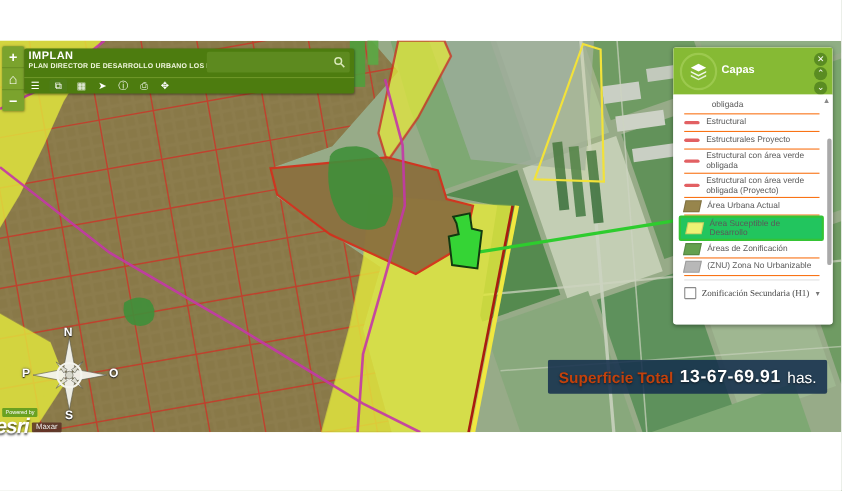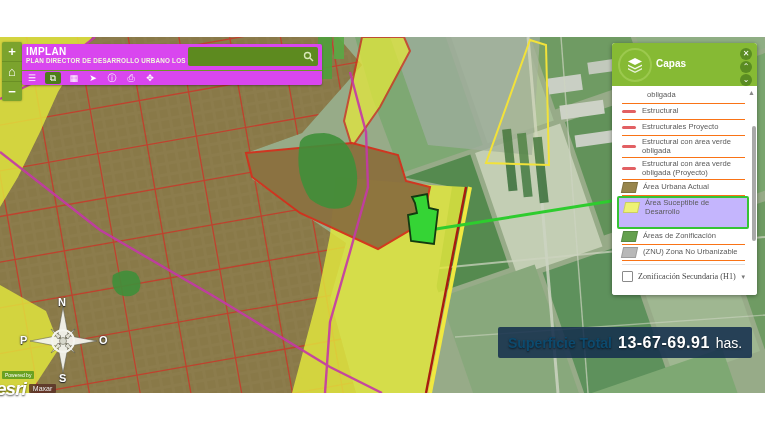--- a/index.html
+++ b/index.html
@@ -8,21 +8,21 @@
   #map svg{display:block;}
 
   
   .zoomctl{position:absolute;left:2px;top:42px;width:20px;background:#7ba32d;border-radius:2px;
            display:flex;flex-direction:column;z-index:30;box-shadow:0 0 2px rgba(0,0,0,.3);}
   .zoomctl .zbtn{height:19px;display:flex;align-items:center;justify-content:center;color:#fff;
            font-size:13px;font-weight:bold;border-bottom:1px solid #6a8f24;cursor:pointer;line-height:1;}
   .zoomctl .zbtn:last-child{border-bottom:none;}
 
   
-  .hdr{position:absolute;left:22px;top:44px;width:300px;background:#d946ef;z-index:30;
+  .hdr{position:absolute;left:22px;top:44px;width:300px;background:#4d7c0f;z-index:30;
        border-radius:2px;box-shadow:0 1px 2px rgba(0,0,0,.35);}
   .hdr-top{position:relative;height:24px;padding:2px 4px 0 4px;}
   .hdr-title{color:#fff;font-size:10px;font-weight:bold;letter-spacing:.4px;line-height:11px;}
   .hdr-sub{color:#f2f7df;font-size:6.3px;font-weight:bold;letter-spacing:.2px;line-height:7px;}
   .searchbox{position:absolute;right:4px;top:3px;width:130px;height:19px;background:#5d8a1f;
        border-radius:2px;display:flex;align-items:center;justify-content:flex-end;padding-right:4px;box-sizing:border-box;}
   .searchbox input{background:transparent;border:none;outline:none;flex:1;color:#eef5da;font-size:8px;padding:0 4px;min-width:0;}
   .hdr-toolbar{height:14px;border-top:1px solid #6d9627;display:flex;align-items:center;padding:0 4px;gap:7px;}
   .tbicon{color:#ffffff;font-size:9px;line-height:12px;height:12px;min-width:12px;text-align:center;cursor:pointer;}
   .tbicon.active{background:#4e7d1a;border-radius:2px;padding:0 2px;}
@@ -38,30 +38,30 @@
         font-size:8px;line-height:12px;text-align:center;cursor:pointer;}
   .panel-body{position:relative;flex:1;background:#fff;padding:2px 12px 0 10px;overflow:hidden;}
   .scroll-arrow{position:absolute;right:2px;top:3px;color:#8a8a8a;font-size:7px;}
   .scrollbar{position:absolute;right:1px;top:40px;width:4px;height:115px;background:#a9a9a9;border-radius:2px;}
   .lyr-row{display:flex;align-items:center;gap:6px;border-bottom:1px solid #f97316;
         padding:2px 0;min-height:11px;}
   .lyr-row .lbl{color:#5a5a5a;font-size:7.6px;line-height:8.5px;}
   .lyr-row.cont .lbl{margin-left:25px;color:#5a5a5a;}
   .sw-line{flex:0 0 14px;height:3px;border-radius:2px;}
   .sw-fill{flex:0 0 13px;height:9px;transform:skewX(-12deg);border:1px solid rgba(0,0,0,.15);}
-  .lyr-row.highlight{border:2px solid #35c435;border-radius:2px;margin:0 -4px 0 -5px;padding:1px 4px 11px 5px;background:#c4b5fd;}
+  .lyr-row.highlight{border:2px solid #35c435;border-radius:2px;margin:0 -4px 0 -5px;padding:1px 4px 1px 5px;background:#22c55e;}
   .chkrow{display:flex;align-items:center;gap:5px;border-top:1px solid #e2e2e2;margin-top:3px;padding:6px 0 4px 0;position:relative;font-family:Liberation Serif, serif;}
   .chk{width:9px;height:9px;border:1px solid #8a8a8a;border-radius:1px;background:#fff;flex:0 0 auto;cursor:pointer;}
   .chkrow .lbl{color:#4a4a4a;font-size:8.2px;}
   .chkrow .dd{position:absolute;right:0;top:8px;color:#777;font-size:7px;}
 
   
   .superficie{position:absolute;left:498px;top:327px;height:31px;background:rgba(22,48,77,.88);z-index:25;
         display:flex;align-items:center;padding:0 10px;gap:6px;border-radius:2px;}
-  .superficie .s-label{color:#0c4a6e;font-size:14px;font-weight:bold;text-shadow:0 1px 2px rgba(0,0,0,.6);}
+  .superficie .s-label{color:#c2410c;font-size:14px;font-weight:bold;text-shadow:0 1px 2px rgba(0,0,0,.6);}
   .superficie .s-value{color:#fff;font-size:16px;font-weight:bold;letter-spacing:.5px;text-shadow:0 1px 2px rgba(0,0,0,.6);}
   .superficie .s-unit{color:#fff;font-size:14px;font-weight:normal;text-shadow:0 1px 2px rgba(0,0,0,.6);}
 
   
   .compass{position:absolute;left:18px;top:293px;width:90px;height:92px;z-index:20;}
   .cletter{position:absolute;color:#fff;font-size:11px;font-weight:bold;
         text-shadow:0 0 2px #333,0 1px 1px #222;}
 
   
   .attrib{position:absolute;left:0px;top:363px;z-index:20;}

